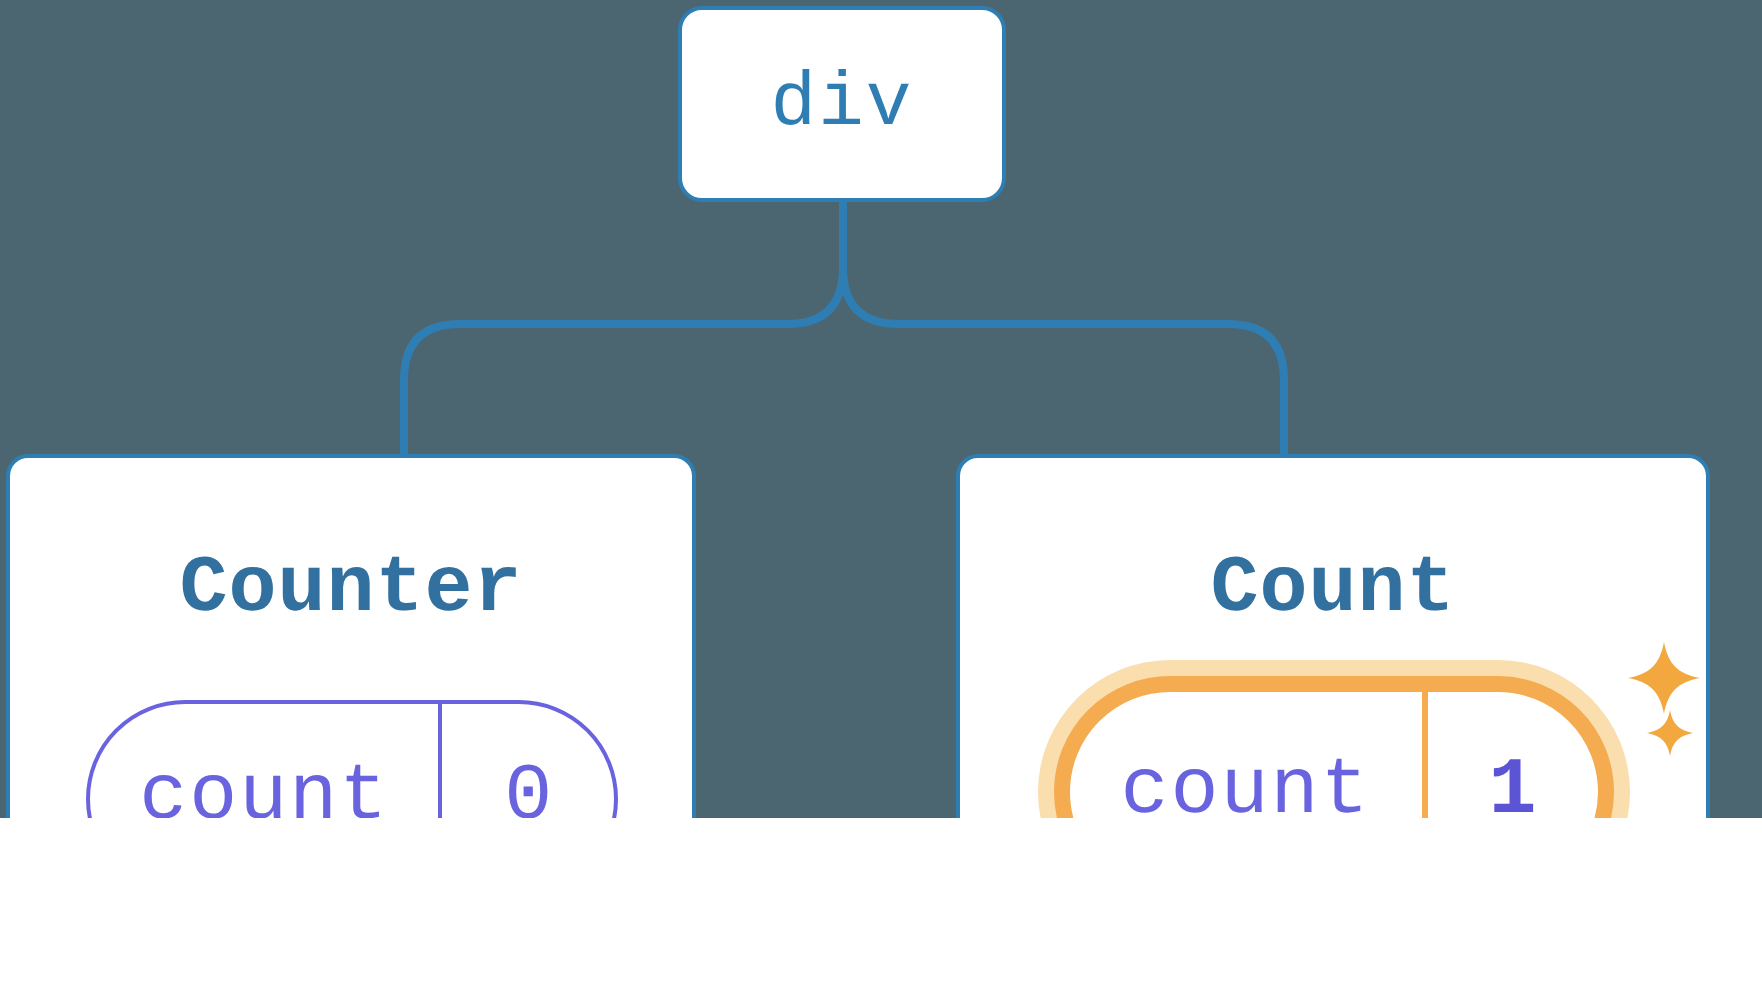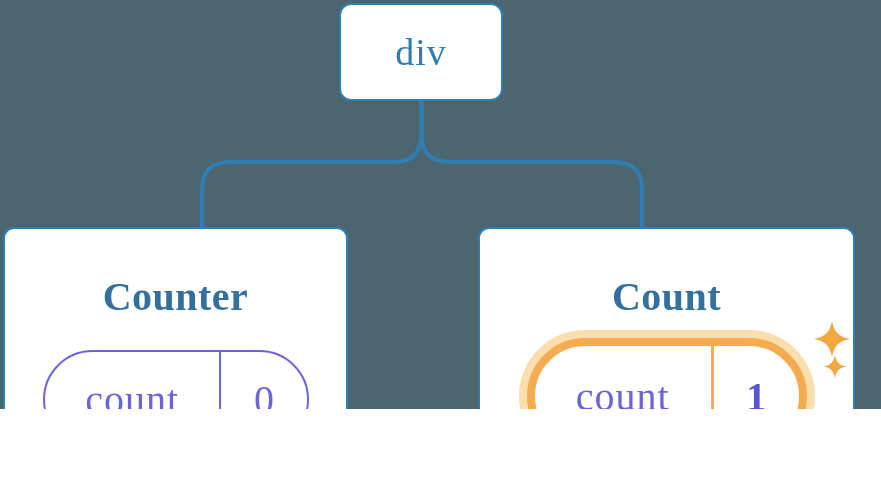--- a/index.html
+++ b/index.html
@@ -1,21 +1,21 @@
 <!DOCTYPE html>
 <html><head>
 <meta charset="utf-8">
 <style>
   html,body { margin:0; padding:0; }
   .canvas {
     position: relative;
     width: 881px;
     height: 409px;
     background: var(--bg, #4C6671);
-    font-family: Liberation Serif, serif;
+    font-family: Liberation Mono, monospace;
     overflow: hidden;
   }
   svg.connector {
     position: absolute;
     left: 0; top: 0;
     width: 881px; height: 495px;
   }
   svg.connector path {
     fill: none;
     stroke: var(--blue, #2E7EB3);

